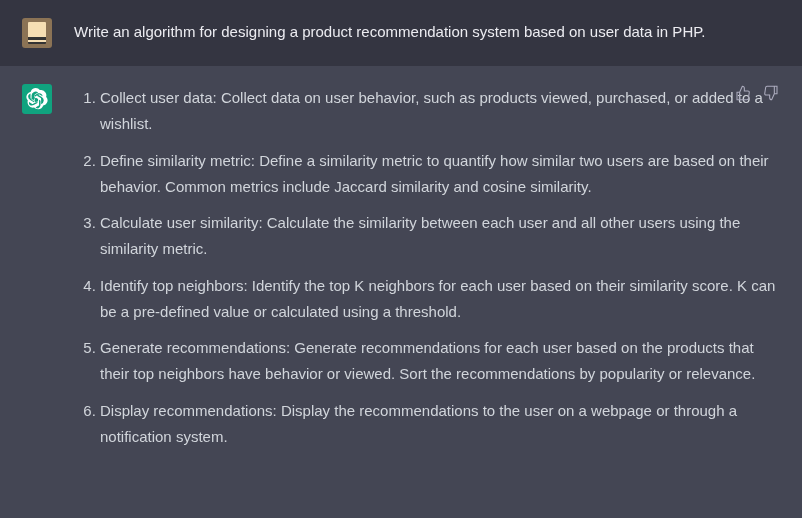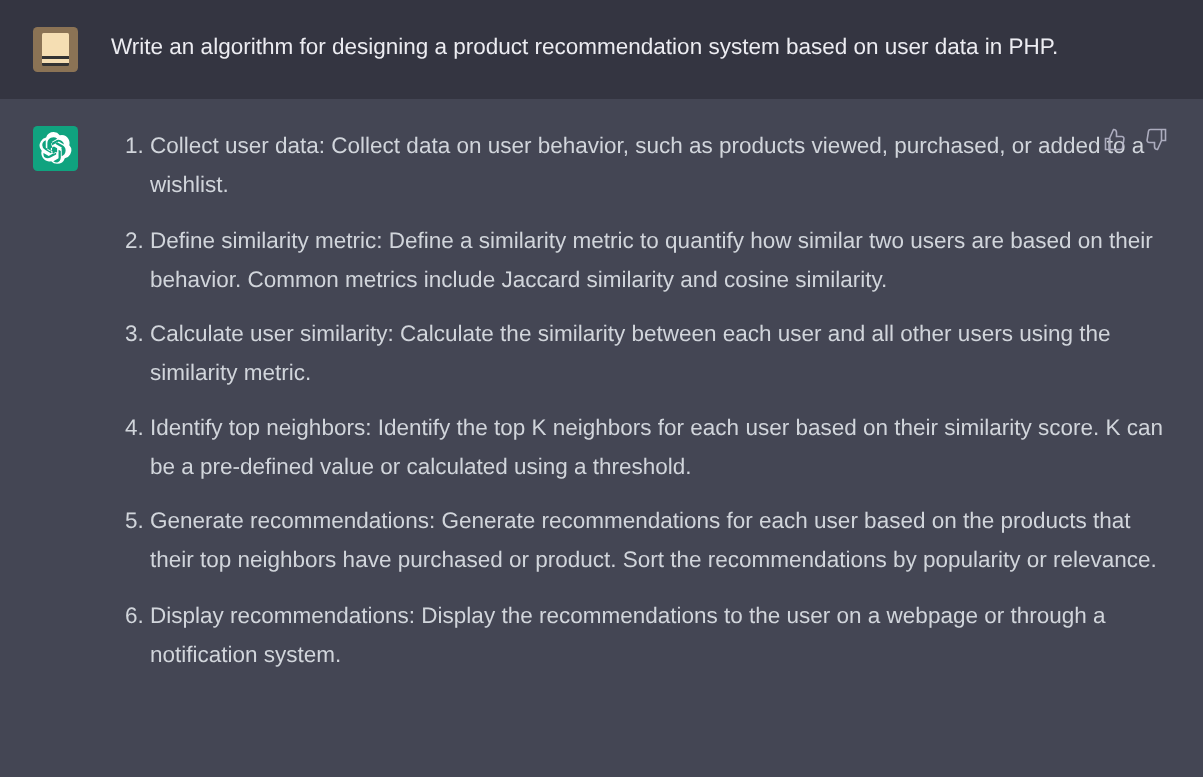--- a/index.html
+++ b/index.html
@@ -101,21 +101,21 @@
     <svg viewBox="0 0 41 41">
       <path fill="#fff" d="M37.5 16.8a9.9 9.9 0 0 0-.9-8.1 10 10 0 0 0-10.8-4.8A9.9 9.9 0 0 0 18.3 0a10 10 0 0 0-9.5 6.9A9.9 9.9 0 0 0 2.2 11.7a10 10 0 0 0 1.2 11.7 9.9 9.9 0 0 0 .9 8.1 10 10 0 0 0 10.8 4.8 9.9 9.9 0 0 0 7.5 3.3 10 10 0 0 0 9.5-6.9 9.9 9.9 0 0 0 6.6-4.8 10 10 0 0 0-1.2-11.7ZM22.6 38a7.4 7.4 0 0 1-4.8-1.7l6-3.5a1 1 0 0 0 .5-.8v-10l2.8 1.6v8a7.5 7.5 0 0 1-4.5 6.4ZM6.5 31.1a7.4 7.4 0 0 1-.9-5l6 3.5a1 1 0 0 0 1 0l8.7-5v3.2l-7 4a7.5 7.5 0 0 1-7.8-.7Zm-2-17.4A7.4 7.4 0 0 1 8.4 10.4v8.5a1 1 0 0 0 .5.9l8.7 5-2.8 1.6-6.9-4a7.5 7.5 0 0 1-3.4-8.7Zm23.8 5.5-8.7-5 2.8-1.6 6.9 4a7.5 7.5 0 0 1-1.1 13.5v-8.5a1 1 0 0 0-.5-.9l.6-1.5Zm-.6 1.5v0Zm3.4-5.2-6-3.5a1 1 0 0 0-1 0l-8.7 5V13.8l7-4a7.5 7.5 0 0 1 8.7 5.7Zm-17.9 8.1-2.8-1.6v-8a7.5 7.5 0 0 1 12.3-5.7l-6 3.5a1 1 0 0 0-.5.8v10Zm1.5-3.3 3.9-2.2 3.9 2.2v4.5l-3.9 2.2-3.9-2.2Z"></path>
     </svg>
   </div>
   <div class="content">
     <ol class="steps">
       <li>Collect user data: Collect data on user behavior, such as products viewed, purchased, or added to a wishlist.</li>
       <li>Define similarity metric: Define a similarity metric to quantify how similar two users are based on their behavior. Common metrics include Jaccard similarity and cosine similarity.</li>
       <li>Calculate user similarity: Calculate the similarity between each user and all other users using the similarity metric.</li>
       <li>Identify top neighbors: Identify the top K neighbors for each user based on their similarity score. K can be a pre-defined value or calculated using a threshold.</li>
-      <li>Generate recommendations: Generate recommendations for each user based on the products that their top neighbors have purchased or product. Sort the recommendations by popularity or relevance.</li>
+      <li>Generate recommendations: Generate recommendations for each user based on the products that their top neighbors have behavior or viewed. Sort the recommendations by popularity or relevance.</li>
       <li>Display recommendations: Display the recommendations to the user on a webpage or through a notification system.</li>
     </ol>
   </div>
   <div class="feedback">
     <span class="fb-btn">
       <svg viewBox="0 0 24 24">
           <path d="M7 22V11M7 11l4-9a3 3 0 0 1 3 3v4h5.4a2 2 0 0 1 2 2.3l-1.4 9a2 2 0 0 1-2 1.7H7ZM7 11H3v11h4"></path>
         </svg>
     </span>
     <span class="fb-btn">

